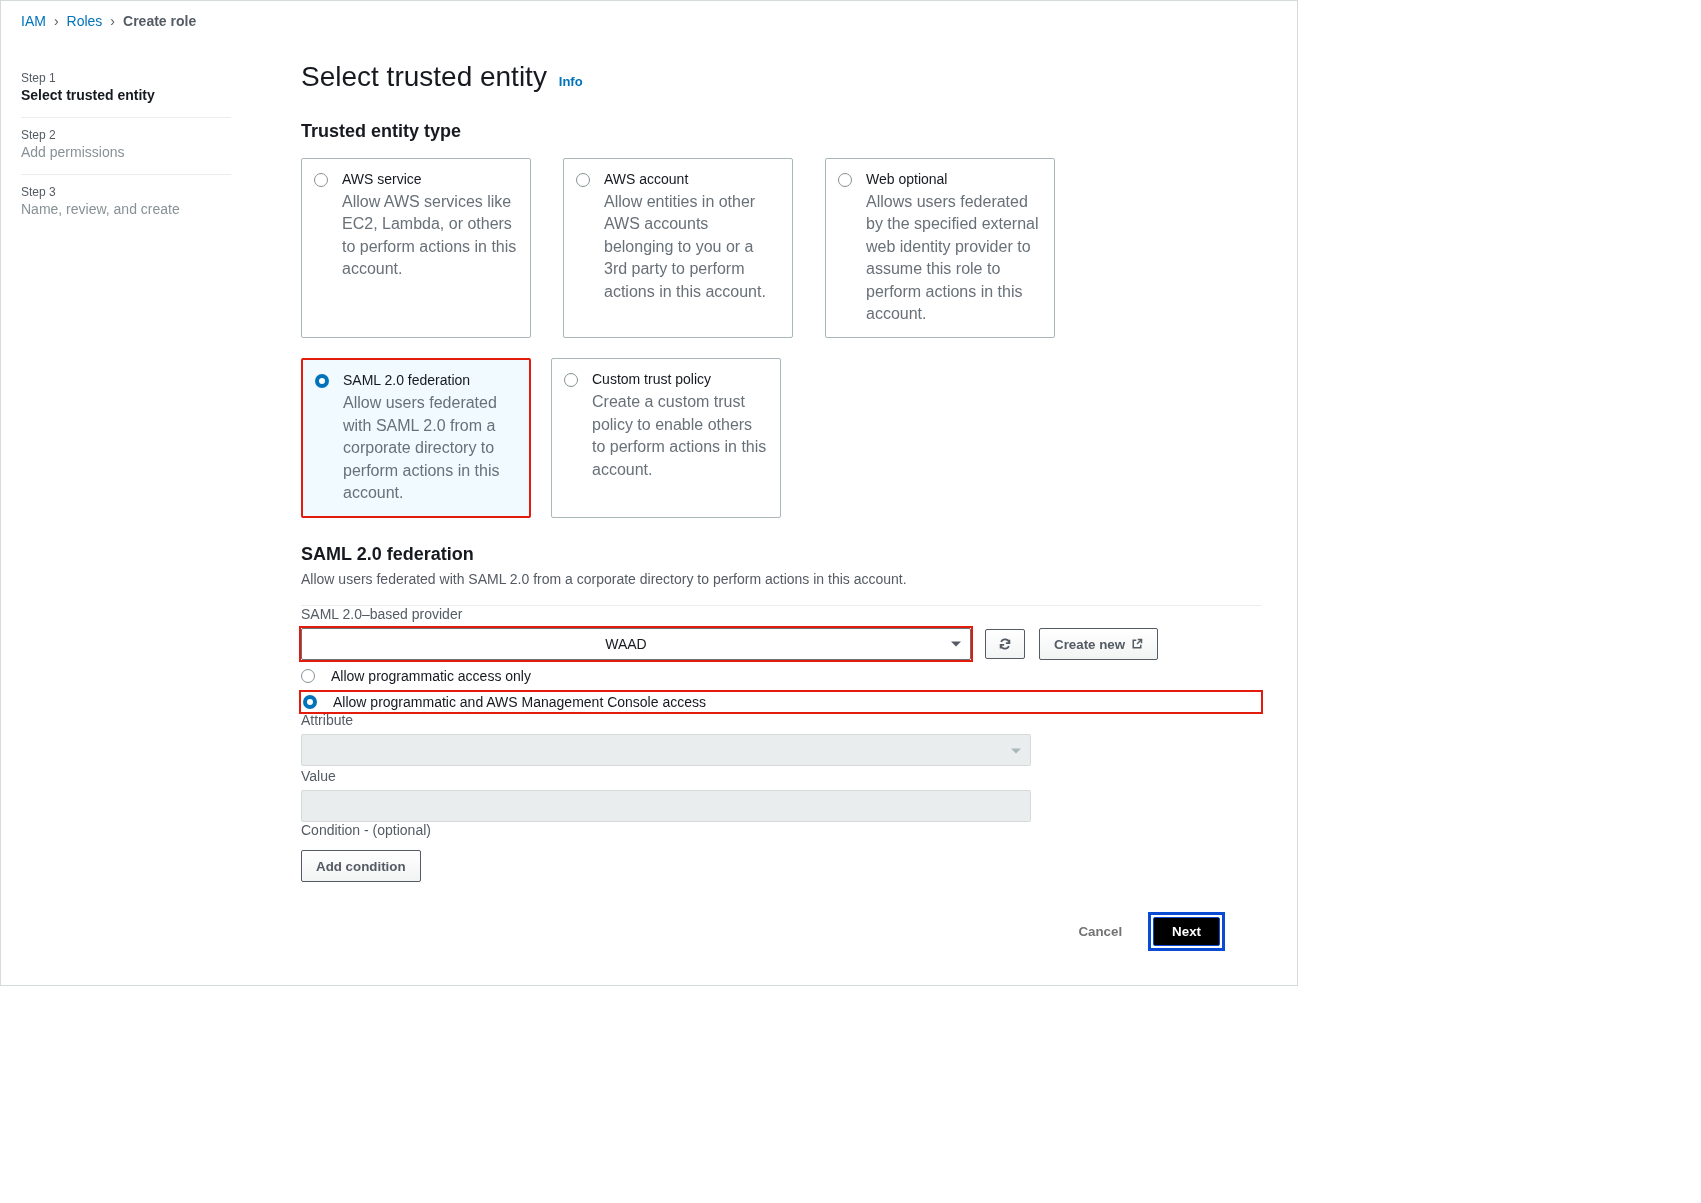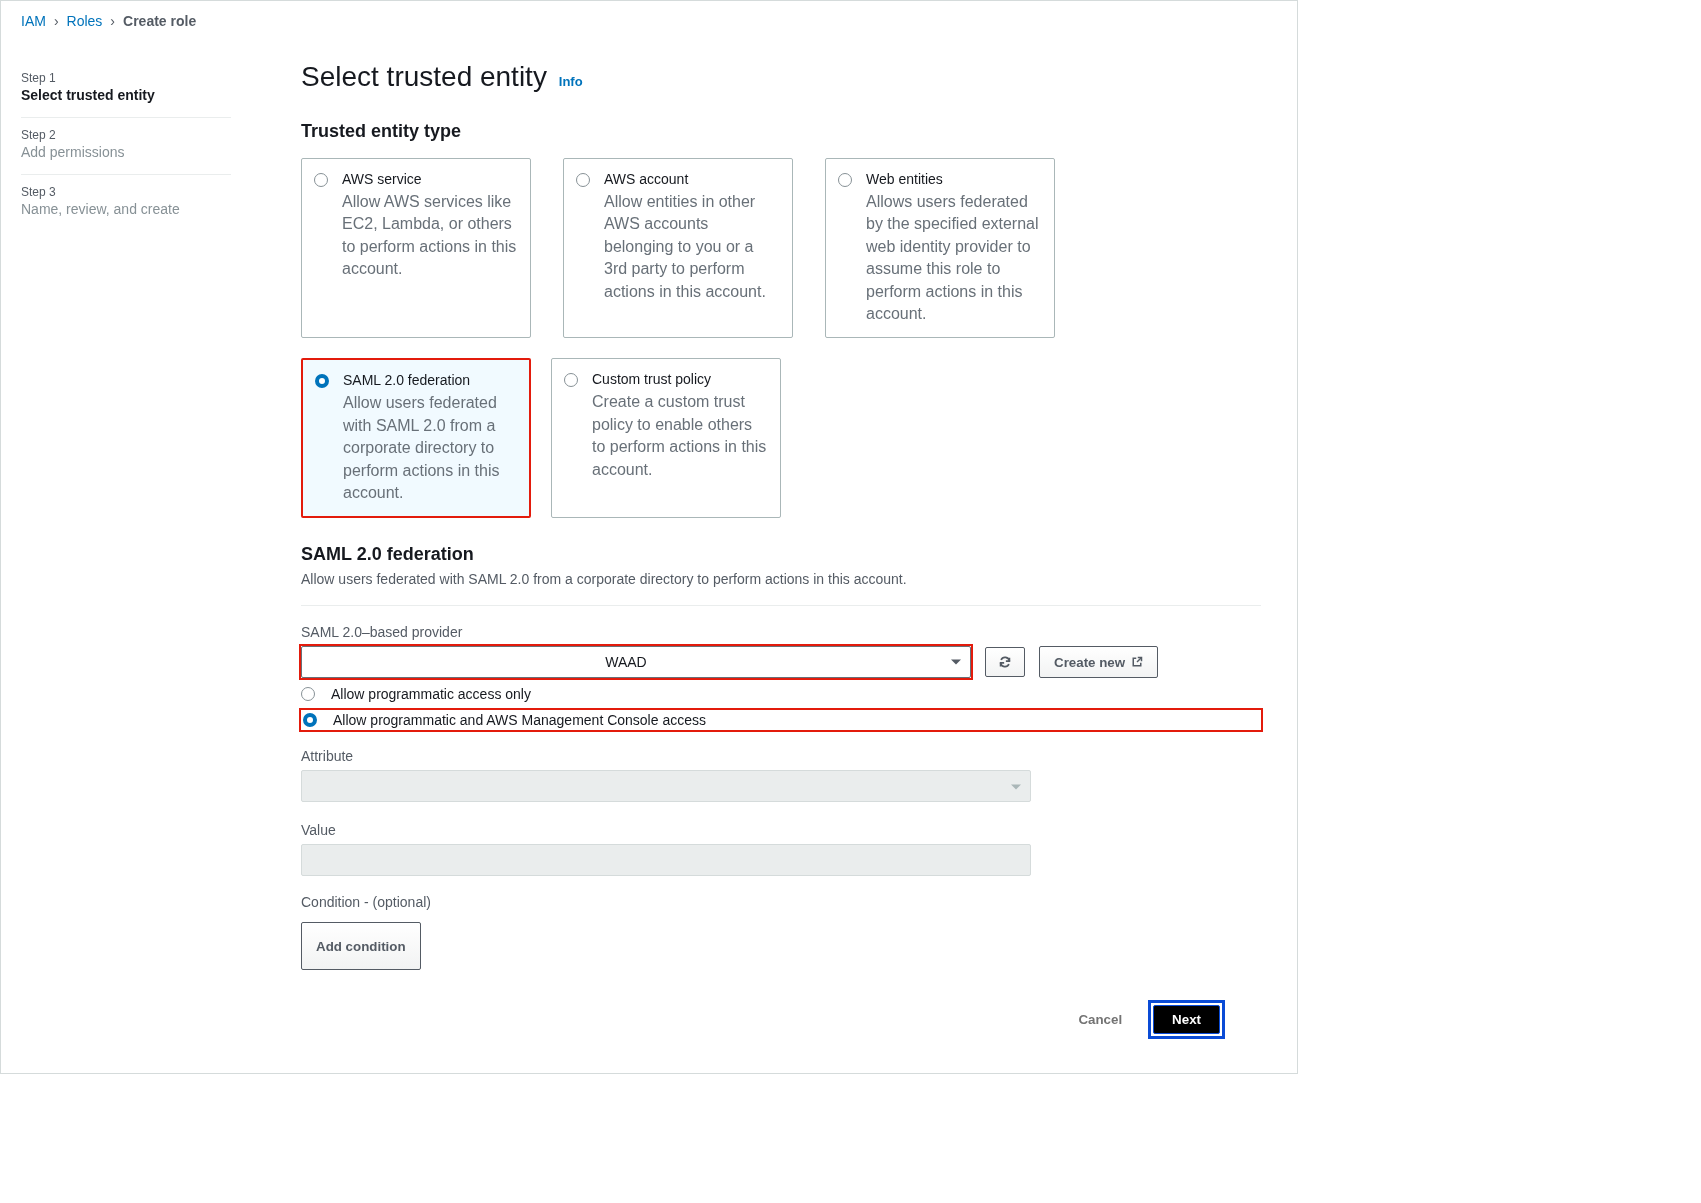--- a/index.html
+++ b/index.html
@@ -81,21 +81,21 @@
       border: 2px solid #e31b0c;
       background: #f1faff;
     }
     .entity-card.selected .radio {
       border: 4px solid #0073bb;
     }
     .entity-card .t1 { font-size: 14px; color: #16191f; margin-bottom: 4px; }
     .entity-card .t2 { font-size: 16px; color: #687078; line-height: 1.4; }
     .saml-section h3 { font-size: 18px; font-weight: 700; margin-top: 26px; }
     .saml-section .desc { font-size: 14px; color: #545b64; margin-top: 6px; padding-bottom: 18px; border-bottom: 1px solid #eaeded; }
-    .field-label { font-size: 14px; color: #545b64; margin-top: 18px; margin-bottom: 6px; }
+    .field-label { font-size: 14px; color: #545b64; margin-bottom: 6px; }
     .provider-row { display: flex; align-items: center; gap: 14px; }
     .select-wrap {
       position: relative;
       flex: 0 0 670px;
     }
     .select-wrap.highlight { outline: 2px solid #e31b0c; }
     .select {
       width: 100%;
       height: 32px;
       border: 1px solid #687078;
@@ -131,21 +131,21 @@
     .radio-line .rb {
       width: 14px; height: 14px; border: 1px solid #879196; border-radius: 50%; background:#fff; display:inline-block;
     }
     .radio-line.sel .rb { border: 4px solid #0073bb; }
     .radio-line.highlight { outline: 2px solid #e31b0c; padding: 2px 6px 2px 2px; }
     .text-input {
       width: 730px; height: 32px; border: 1px solid #d5dbdb; border-radius: 2px;
       background: #eaeded; padding: 0 10px; font-size: 14px; color: #879196;
     }
     .add-cond {
-      height: 48px; padding: 0 14px;
+      height: 32px; padding: 0 14px;
       border: 1px solid #545b64; border-radius: 2px;
       background: linear-gradient(#fff,#f2f3f3);
       font-weight: 700; color: #545b64; cursor: pointer;
       margin-top: 6px;
     }
     .footer {
       display: flex; justify-content: flex-end; gap: 14px;
       padding: 30px 36px 10px 0;
     }
     .cancel-btn {
@@ -200,21 +200,21 @@
           <div class="t1">AWS service</div>
           <div class="t2">Allow AWS services like EC2, Lambda, or others to perform actions in this account.</div>
         </div>
         <div class="entity-card">
           <span class="radio"></span>
           <div class="t1">AWS account</div>
           <div class="t2">Allow entities in other AWS accounts belonging to you or a 3rd party to perform actions in this account.</div>
         </div>
         <div class="entity-card">
           <span class="radio"></span>
-          <div class="t1">Web entities</div>
+          <div class="t1">Web optional</div>
           <div class="t2">Allows users federated by the specified external web identity provider to assume this role to perform actions in this account.</div>
         </div>
       </div>
       <div class="entity-row2">
         <div class="entity-card selected">
           <span class="radio"></span>
           <div class="t1">SAML 2.0 federation</div>
           <div class="t2">Allow users federated with SAML 2.0 from a corporate directory to perform actions in this account.</div>
         </div>
         <div class="entity-card">

